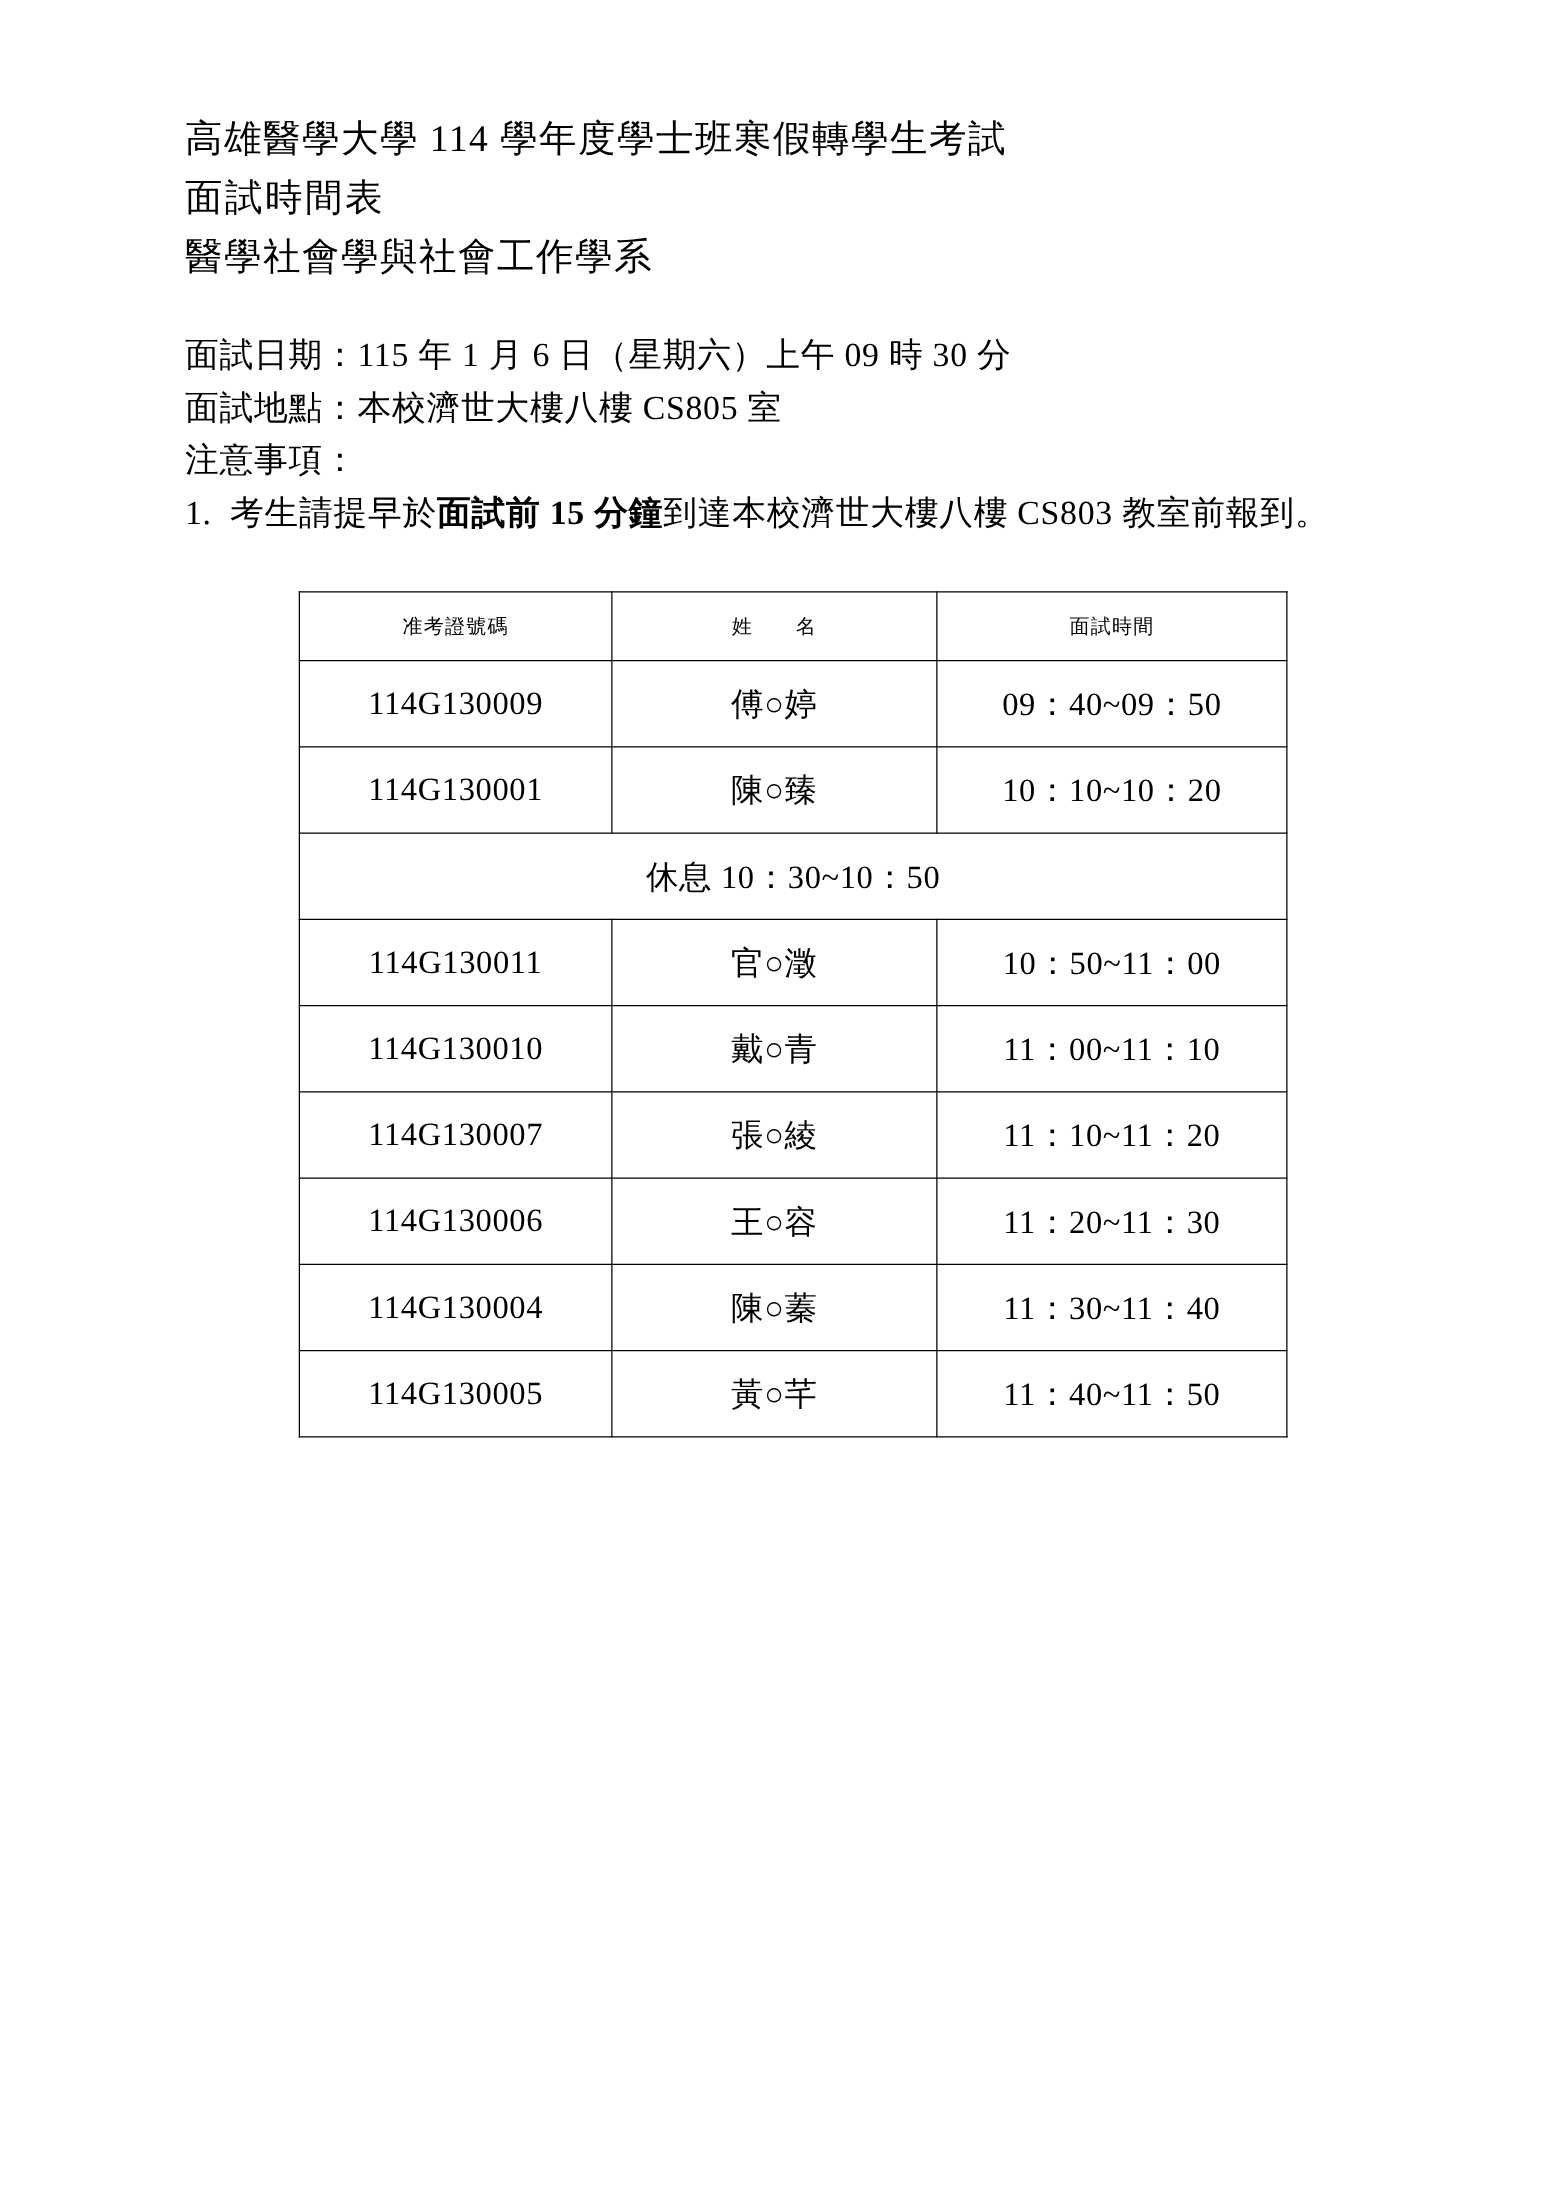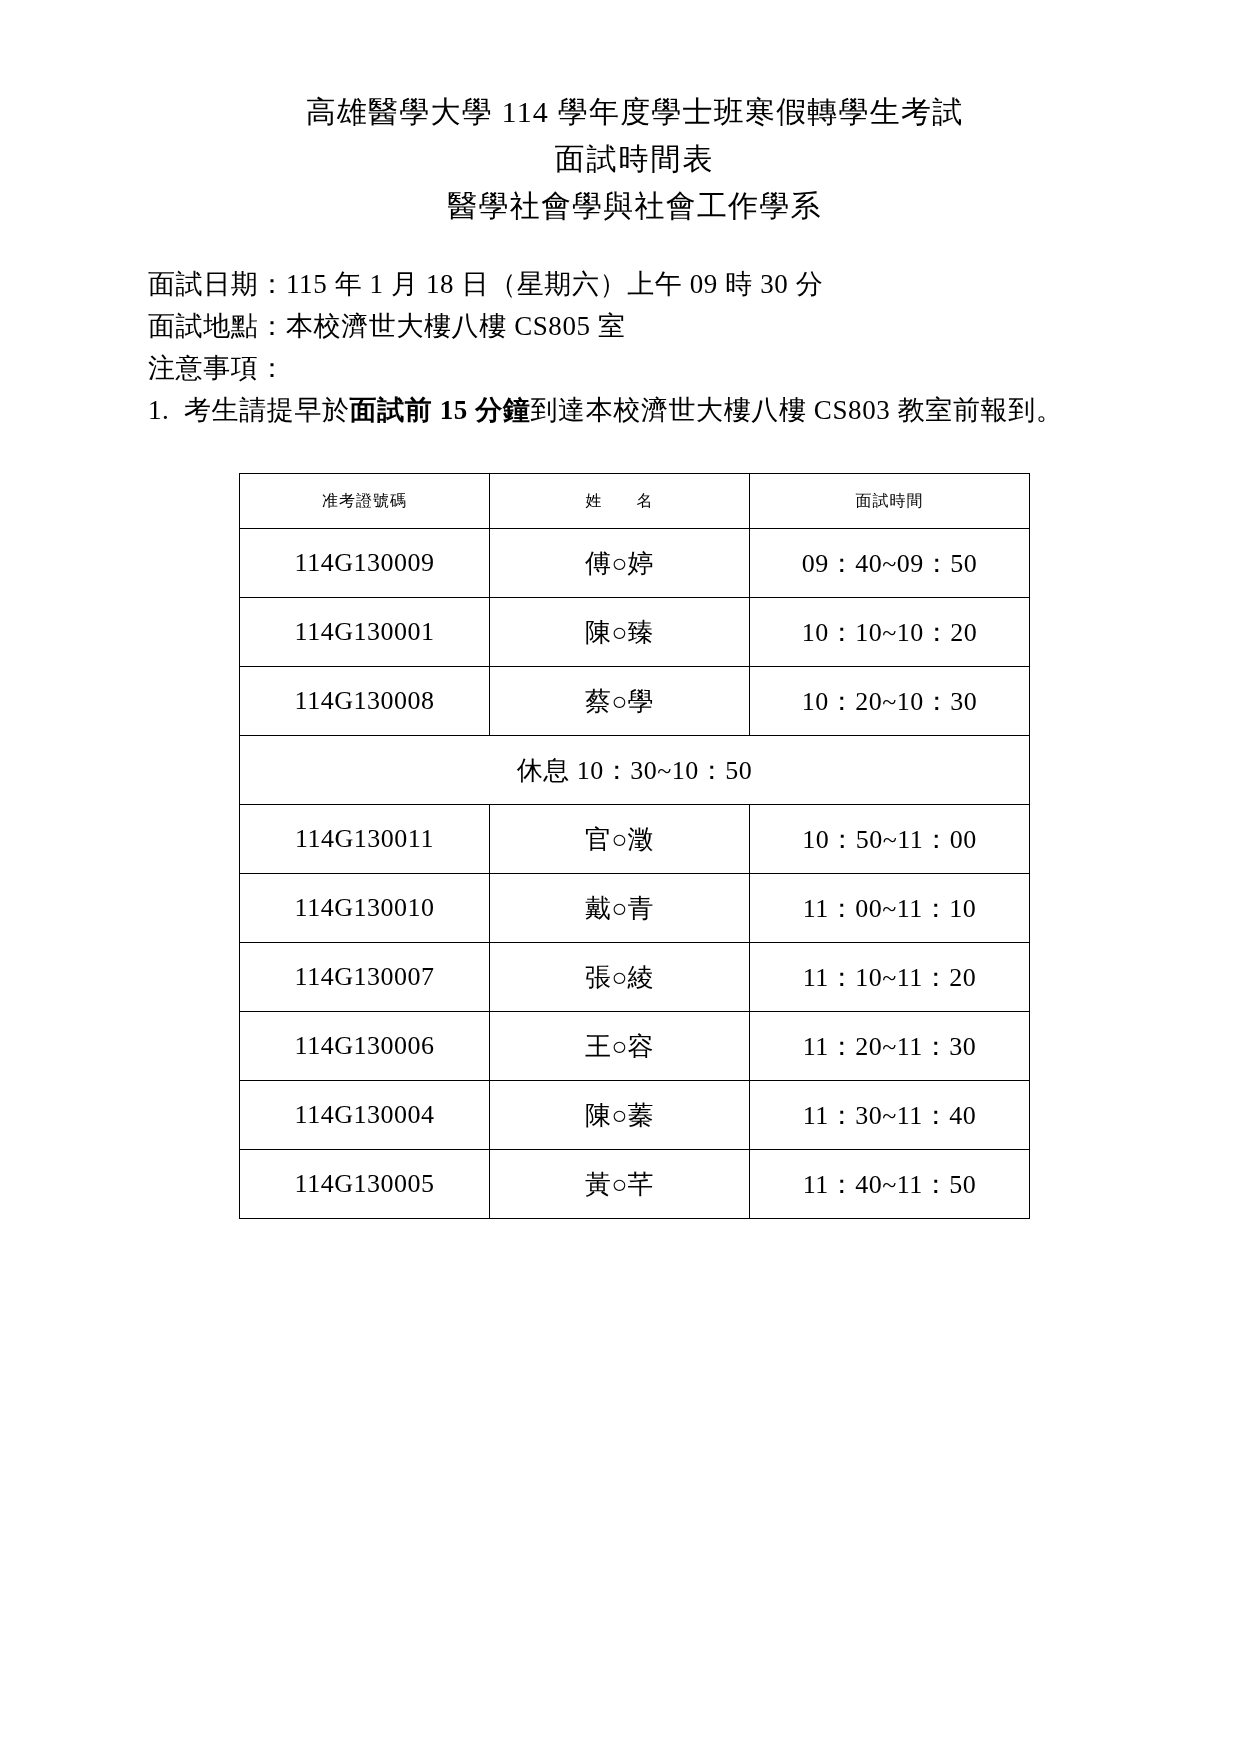--- a/index.html
+++ b/index.html
@@ -18,21 +18,21 @@
   }
   .page {
     box-sizing: border-box;
     width: 1241px;
     height: 1755px;
     padding: 88px 120px 0 148px;
   }
 
   
   .title-block {
-    text-align: center;
+    text-align: left;
     margin: 0 0 0 0;
   }
   .title-line {
     font-size: 30px;
     line-height: 47px;
     letter-spacing: 1.2px;
     font-weight: 400;
     white-space: nowrap;
   }
   .title-line-3 {
@@ -115,21 +115,21 @@
 
 <div class="page">
 
   <div class="title-block">
     <div class="title-line title-line-1">高雄醫學大學 114 學年度學士班寒假轉學生考試</div>
     <div class="title-line title-line-3">面試時間表</div>
     <div class="title-line title-line-2">醫學社會學與社會工作學系</div>
   </div>
 
   <div class="info-block">
-    <div class="info-line">面試日期：115 年 1 月 18 日（星期六）上午 09 時 30 分</div>
+    <div class="info-line">面試日期：115 年 1 月 6 日（星期六）上午 09 時 30 分</div>
     <div class="info-line">面試地點：本校濟世大樓八樓 CS805 室</div>
     <div class="info-line">注意事項：</div>
 
     <div class="notice-list">
       <div class="notice-item">
         <span class="notice-num">1.</span><span>考生請提早於</span><span class="b">面試前 15 分鐘</span><span>到達本校濟世大樓八樓 CS803 教室前報到。</span>
       </div>
     </div>
   </div>
 
@@ -151,25 +151,20 @@
           <tr>
             <td class="cell-id">114G130009</td>
             <td class="cell-name">傅○婷</td>
             <td class="cell-time">09：40~09：50</td>
           </tr>
           <tr>
             <td class="cell-id">114G130001</td>
             <td class="cell-name">陳○臻</td>
             <td class="cell-time">10：10~10：20</td>
           </tr>
-          <tr>
-            <td class="cell-id">114G130008</td>
-            <td class="cell-name">蔡○學</td>
-            <td class="cell-time">10：20~10：30</td>
-          </tr>
           <tr class="break-row">
             <td colspan="3">休息 10：30~10：50</td>
           </tr>
           <tr>
             <td class="cell-id">114G130011</td>
             <td class="cell-name">官○澂</td>
             <td class="cell-time">10：50~11：00</td>
           </tr>
           <tr>
             <td class="cell-id">114G130010</td>

